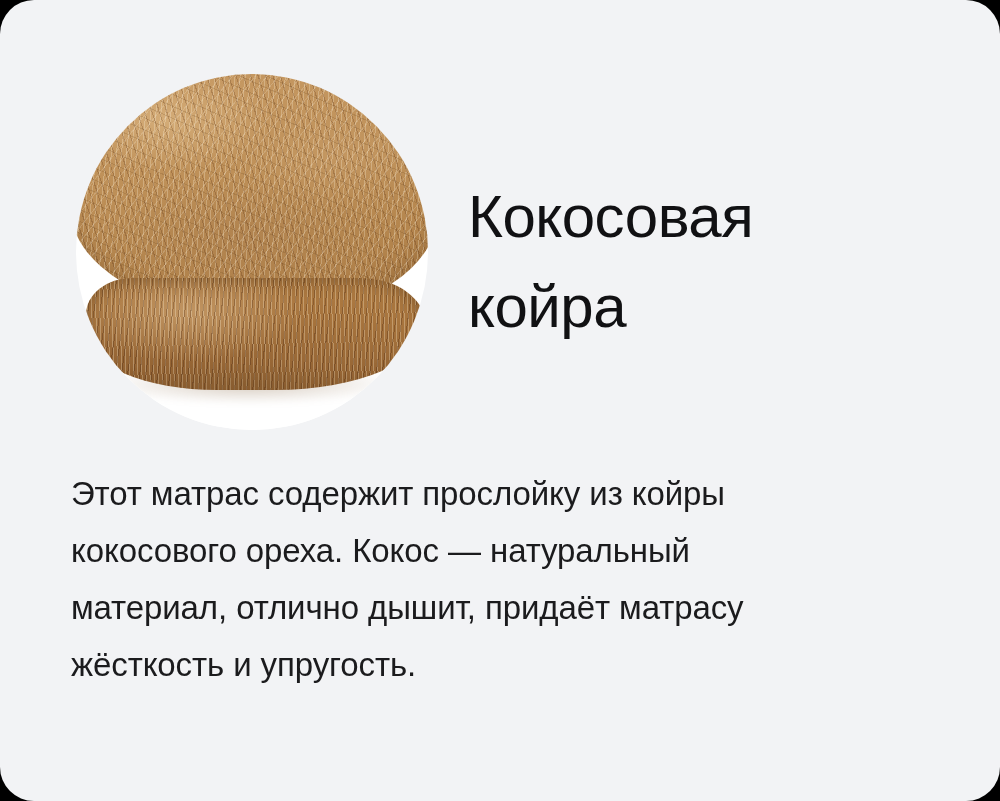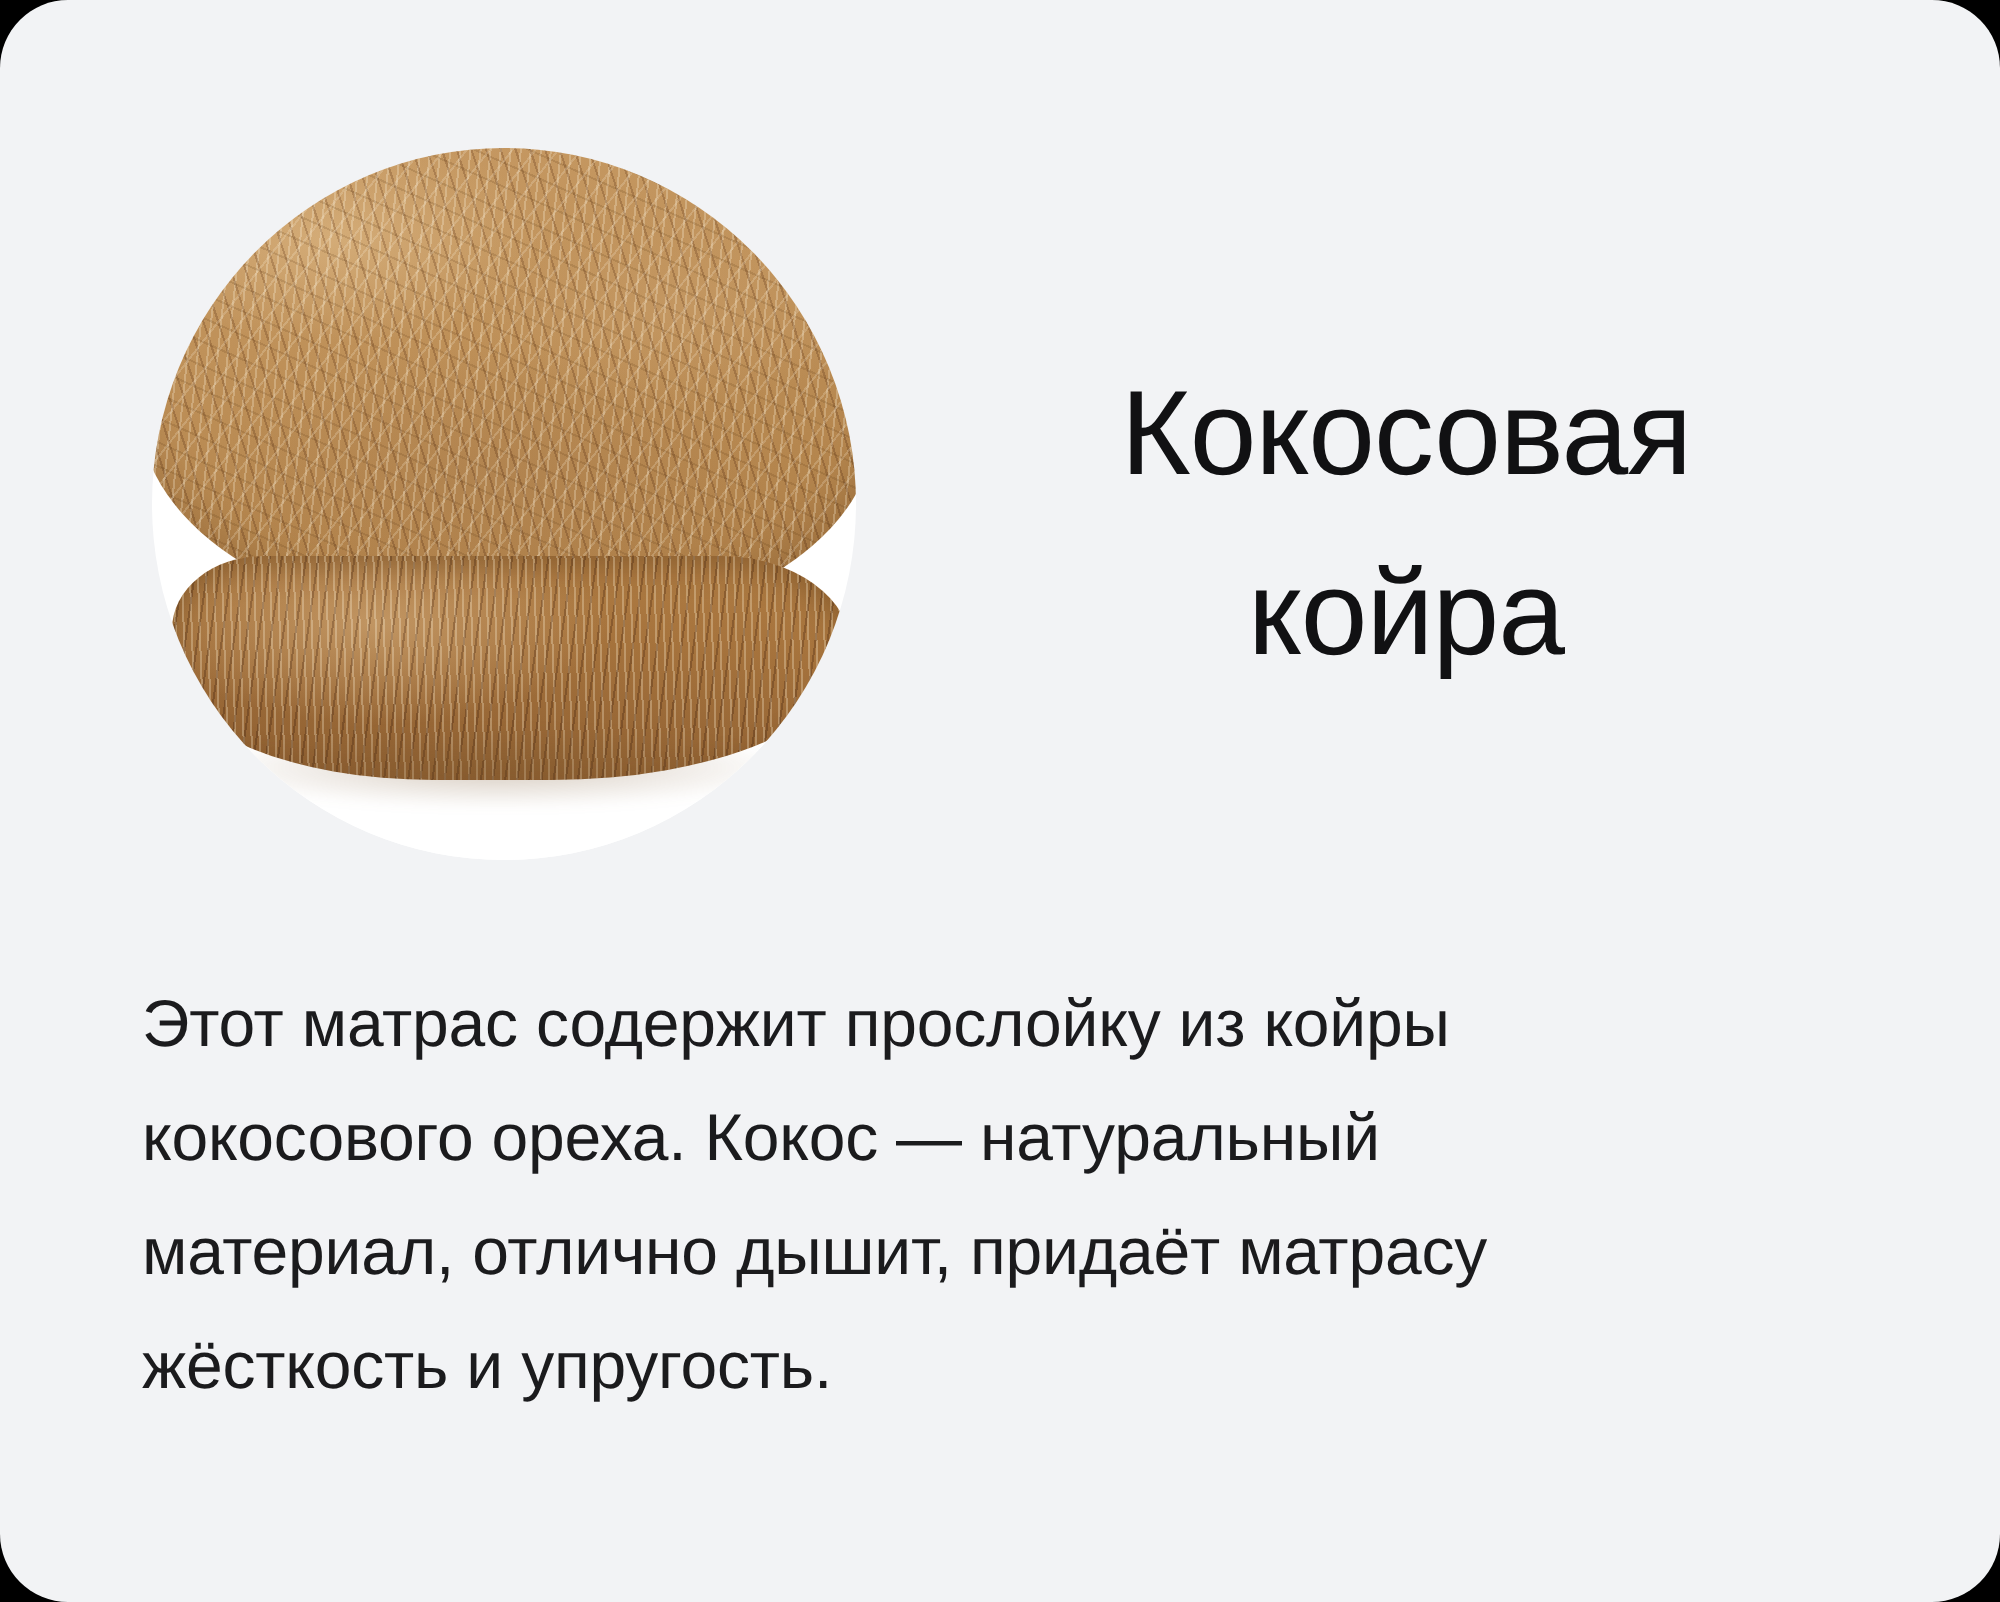--- a/index.html
+++ b/index.html
@@ -30,21 +30,20 @@
     overflow: hidden;
   }
 
   
   .hero {
     position: absolute;
     left: 0;
     top: 0;
     width: 844px;
     height: 455px;
-    text-align: center;
   }
 
   .product-media {
     position: absolute;
     left: 76px;
     top: 74px;
     width: 352px;
     height: 356px;
     border-radius: 50%;
     overflow: hidden;
@@ -173,21 +172,21 @@
     font-weight: 400;
     letter-spacing: -0.5px;
     color: #111113;
     white-space: pre-line;
   }
 
   
   .product-description {
     position: absolute;
     left: 71px;
-    top: 483px;
+    top: 465px;
     width: 862px;
     margin: 0;
     font-family: "Liberation Sans", sans-serif;
     font-size: 33px;
     line-height: 57px;
     font-weight: 400;
     letter-spacing: -0.1px;
     color: #1b1b1d;
     white-space: pre-line;
   }

